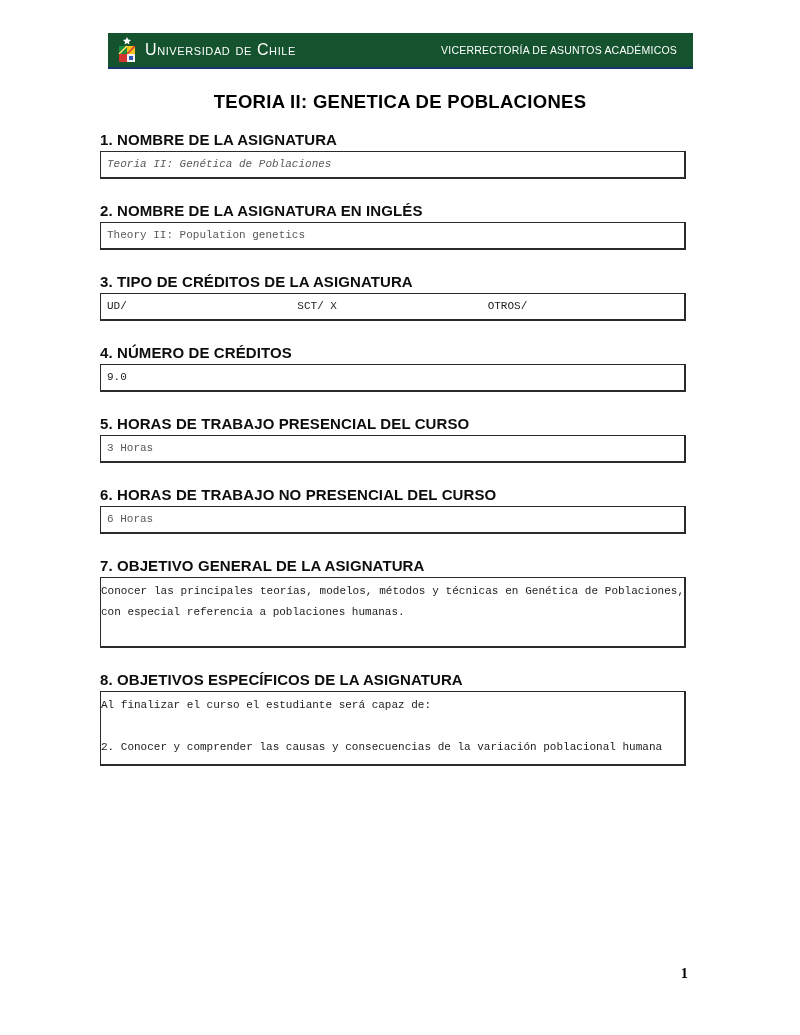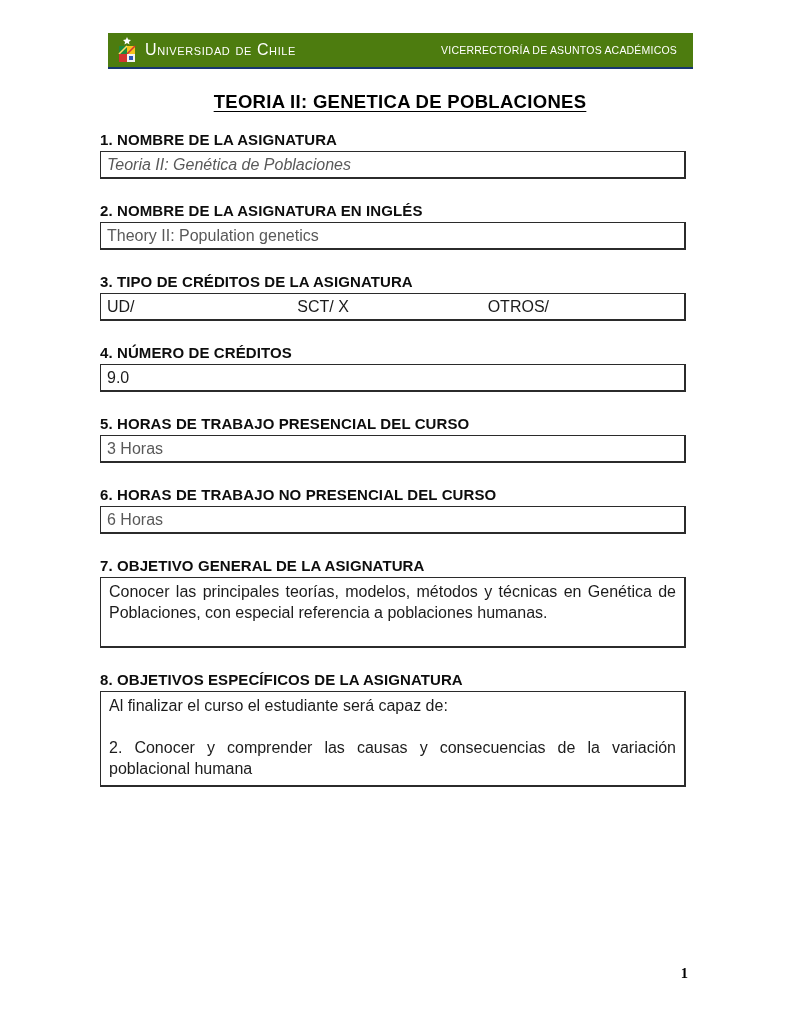--- a/index.html
+++ b/index.html
@@ -7,66 +7,66 @@
     width: 800px; height: 1035px;
     background: #ffffff;
     font-family: "Liberation Sans", sans-serif;
     position: relative;
     overflow: hidden;
     color: #1c1c1c;
   }
   .topbar {
     position: absolute; left: 108px; top: 33px;
     width: 585px; height: 36px;
-    background: #4d7c0f;
+    background: #14532d;
     border-bottom: 2px solid #16356f;
     display: flex; align-items: center;
     box-sizing: border-box;
   }
   .logo { margin-left: 10px; flex: 0 0 auto; display: block; }
   .univ-name {
     color: #ffffff; font-size: 16px; margin-left: 9px;
     font-variant: small-caps; letter-spacing: 0.6px;
     white-space: nowrap;
   }
   .division {
     margin-left: auto; margin-right: 16px;
     color: #ffffff; font-weight: normal; font-size: 10.5px;
     letter-spacing: 0.2px; white-space: nowrap;
   }
   .doc-title {
     position: absolute; left: 0; right: 0; top: 91px;
     text-align: center;
     font-size: 18.5px; font-weight: bold;
     letter-spacing: 0.3px;
-    text-decoration: underline;
     text-underline-offset: 3px;
     color: #000;
   }
   .content {
     position: absolute; left: 100px; top: 131px; width: 586px;
   }
   .section { margin-bottom: 23px; }
   .section-heading {
     font-weight: bold; font-size: 15px; color: #0d0d0d;
     margin-bottom: 3px; letter-spacing: 0.1px;
   }
   .section-box {
     border: 1px solid #2b2b2b;
     border-right-width: 2px;
     border-bottom-width: 2px;
     padding: 2px 6px;
-    font-size: 16px; line-height: 21px;
+    font-size: 11px; line-height: 21px;
     min-height: 21px;
     box-sizing: border-box;
     color: #1c1c1c;
+    font-family: Liberation Mono, monospace;
   }
   .section-box.cells { display: flex; }
   .cell { flex: 1; }
-  .section-box.paras { text-align: justify; padding: 3px 8px; }
+  .section-box.paras { text-align: justify; padding: 3px 0; }
   .para { margin: 0 0 21px 0; }
   .para:last-child { margin-bottom: 3px; }
   
   .section:nth-of-type(1) .value { font-style: italic; color: #595959; }
   .section:nth-of-type(2) .value,
   .section:nth-of-type(5) .value,
   .section:nth-of-type(6) .value { color: #595959; }
   .section:nth-of-type(7) .section-box { padding-bottom: 20px; }
   .page-number {
     position: absolute; right: 112px; top: 965px;

